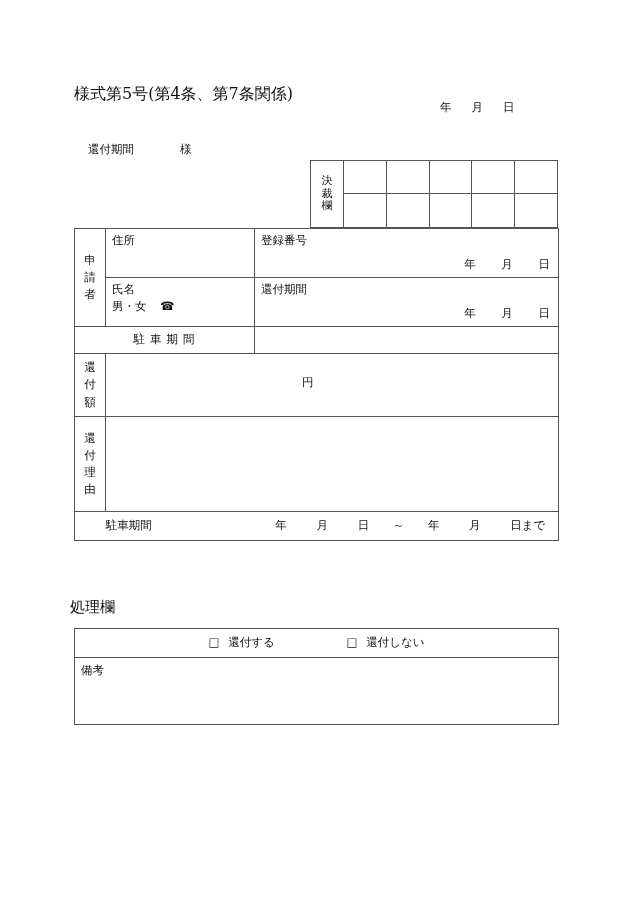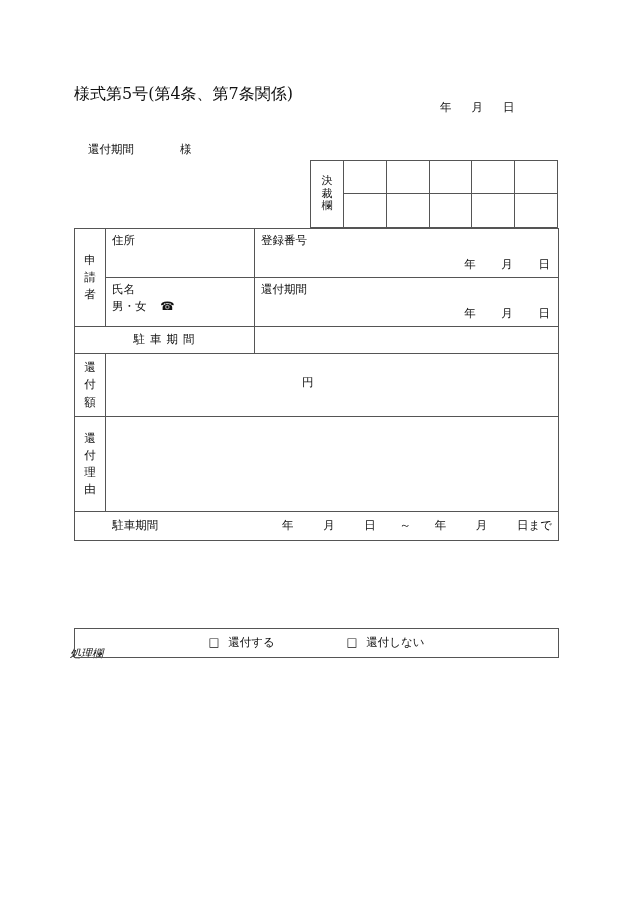--- a/index.html
+++ b/index.html
@@ -25,21 +25,21 @@
 
   
   .abs { position: absolute; white-space: nowrap; }
 
   #form-number      { left: 74px;  top: 84px;  font-size: 16px; }
   #date-line-top    { left: 440px; top: 100px; font-size: 11.5px; letter-spacing: 0; }
   #doc-title        { left: 232px; top: 123px; font-size: 11.5px; }
   #addressee        { left: 88px;  top: 142px; font-size: 11.5px; }
   #addressee-honor  { left: 180px; top: 142px; font-size: 11.5px; }
   #note-line        { left: 68px;  top: 572px; font-size: 11.5px; }
-  #process-label    { left: 70px;  top: 646px; font-size: 11px; font-style: italic; }
+  #process-label    { left: 70px;  top: 598px; font-size: 15px; }
 
   .sp3 > span { padding-right: 20px; }
   .sp3 > span:last-child { padding-right: 0; }
 
   
   #approval-table {
     position: absolute;
     left: 310px;
     top: 160px;
     width: 248px;
@@ -116,21 +116,21 @@
   .yen-mark {
     position: absolute;
     left: 196px;
     top: 20px;
   }
   .cell-reason { height: 88px; }
 
   .row-period td {
     height: 22px;
     vertical-align: middle !important;
-    text-align: right;
+    text-align: center;
     padding-left: 24px !important;
   }
   .period-inner { display: inline-block; }
   .period-inner .pl { padding-left: 120px; }
   .period-inner .g  { padding-left: 26px; }
   .period-inner .g2 { padding-left: 20px; }
 
   
   #process-table {
     position: absolute;
@@ -308,16 +308,22 @@
             <span class="box">□</span><span>還付する</span>
           </span>
           <span class="opt">
             <span class="box">□</span><span>還付しない</span>
           </span>
         </span>
       </td>
     </tr>
 
 
+    <tr>
+      <td class="cell-remarks" colspan="2">
+        <span>備考</span>
+        <span></span>
+      </td>
+    </tr>
   </tbody>
     </table>
 
 </div>
 
 </body></html>

